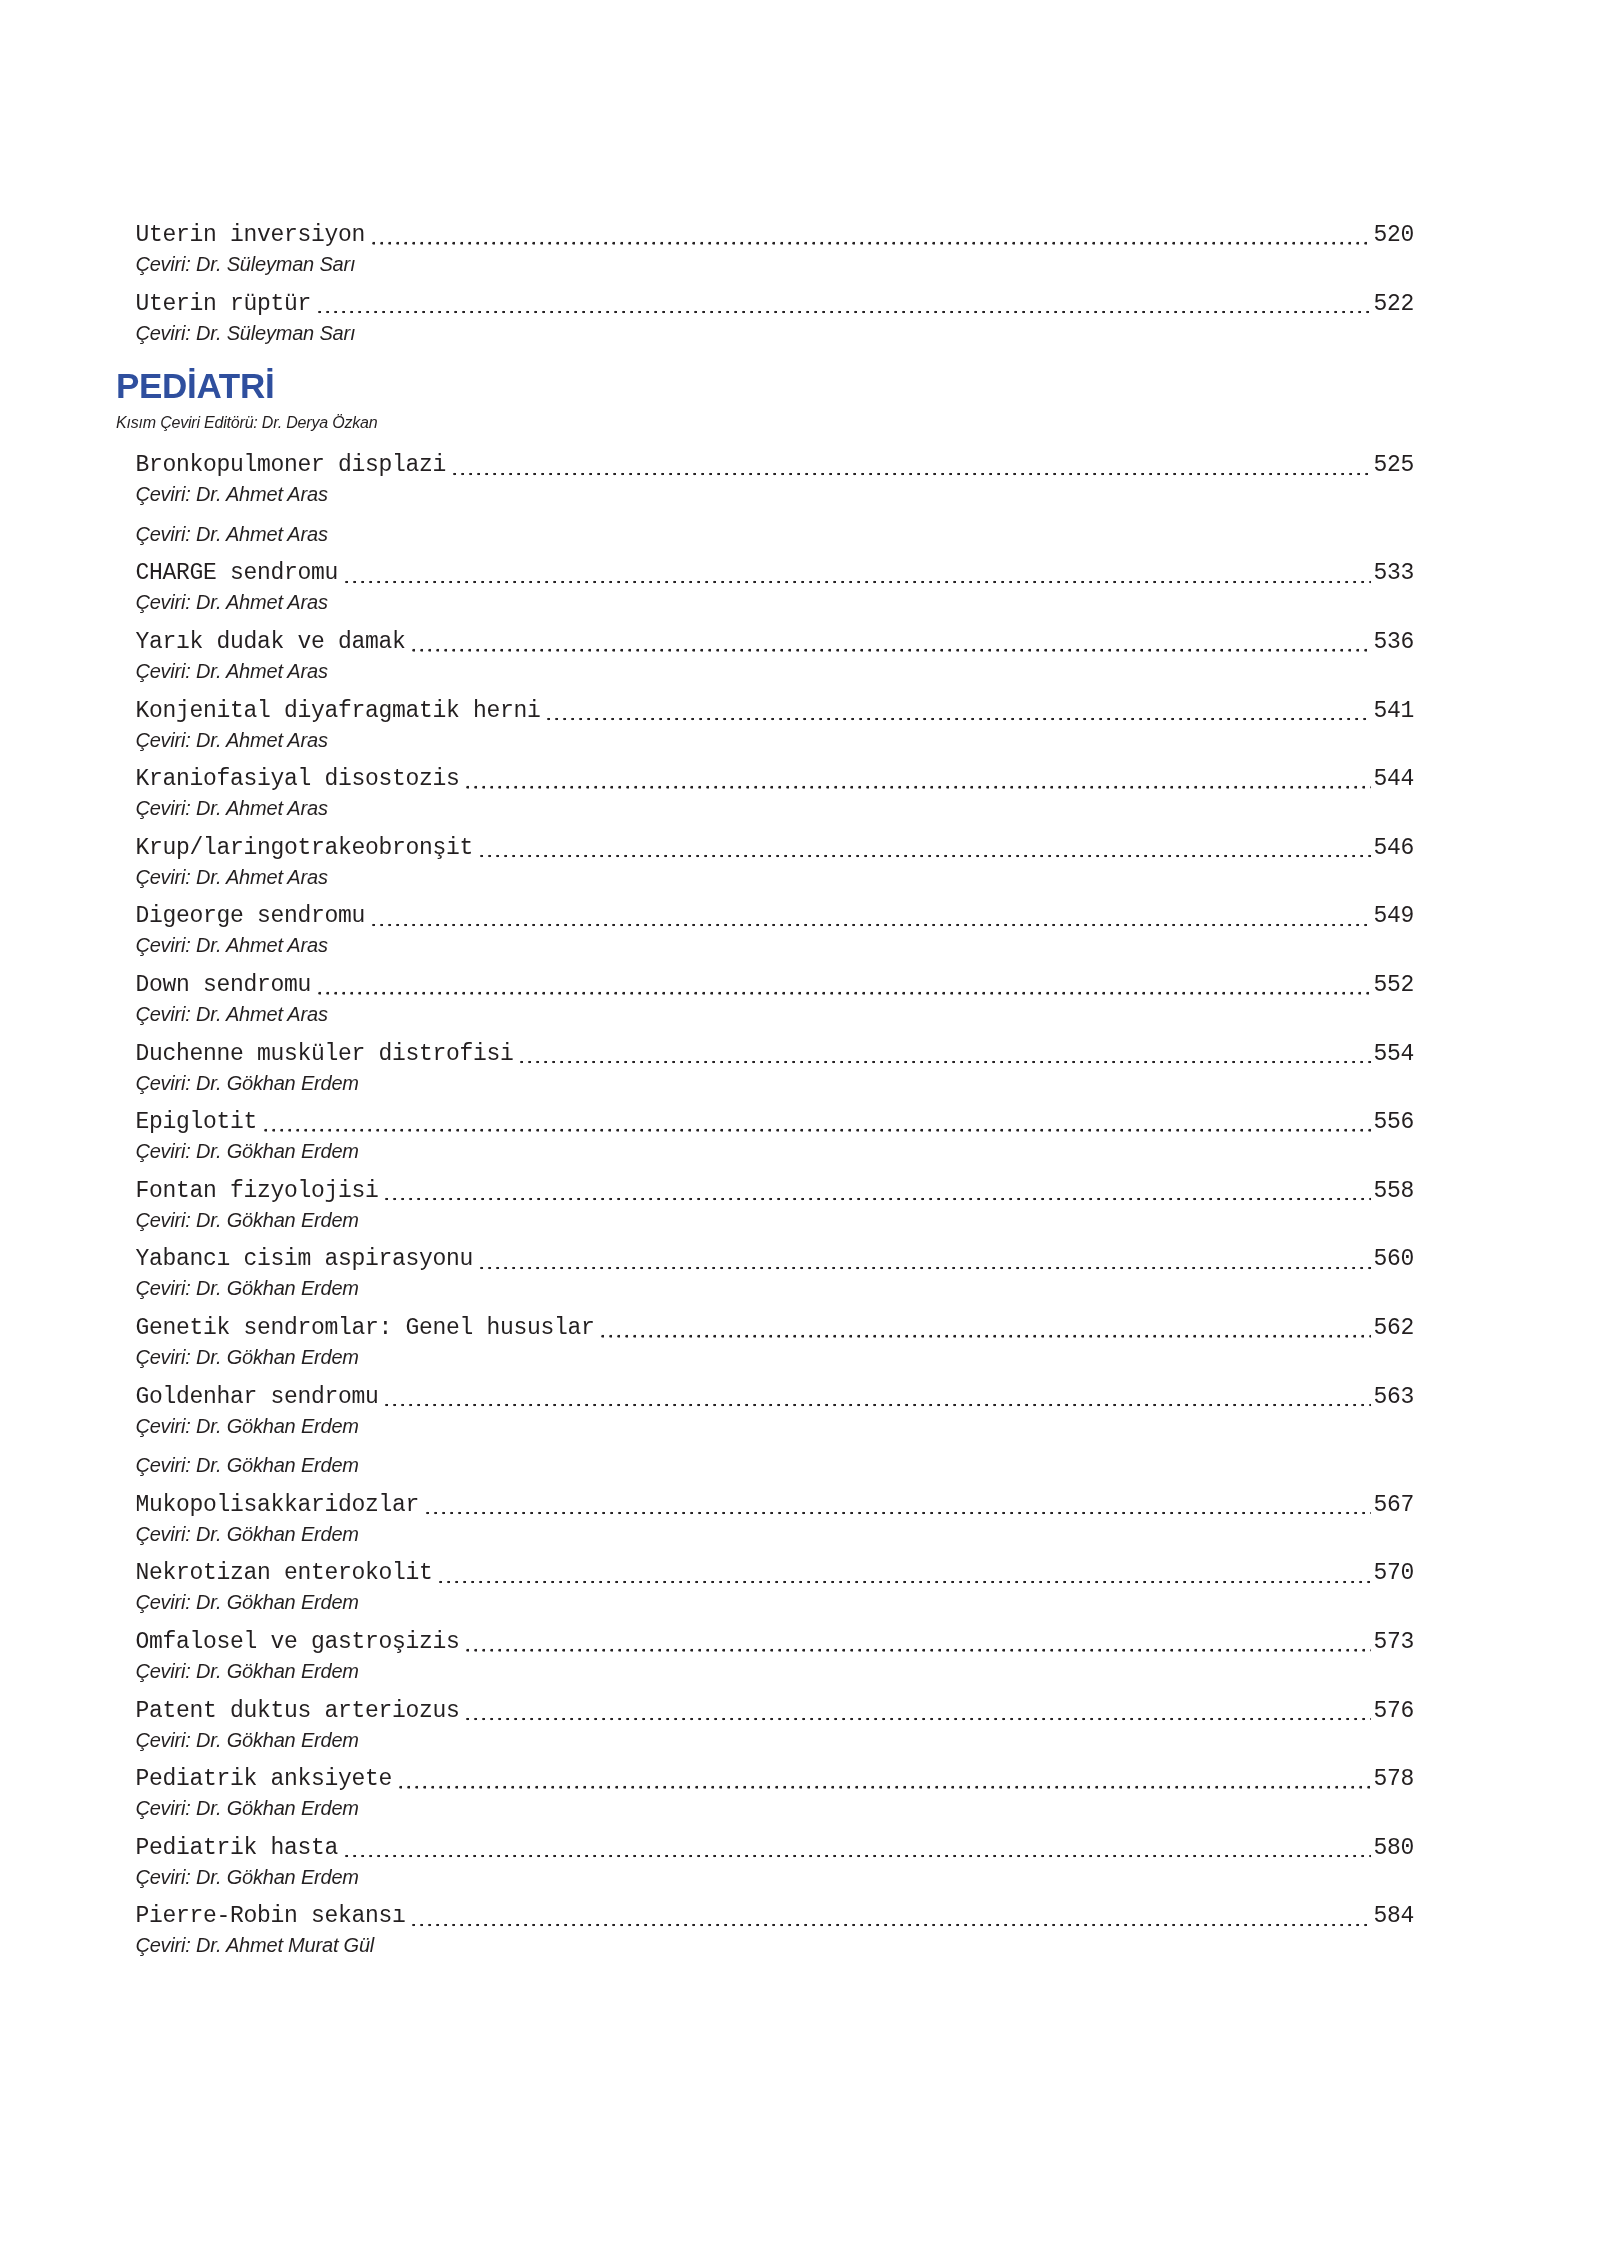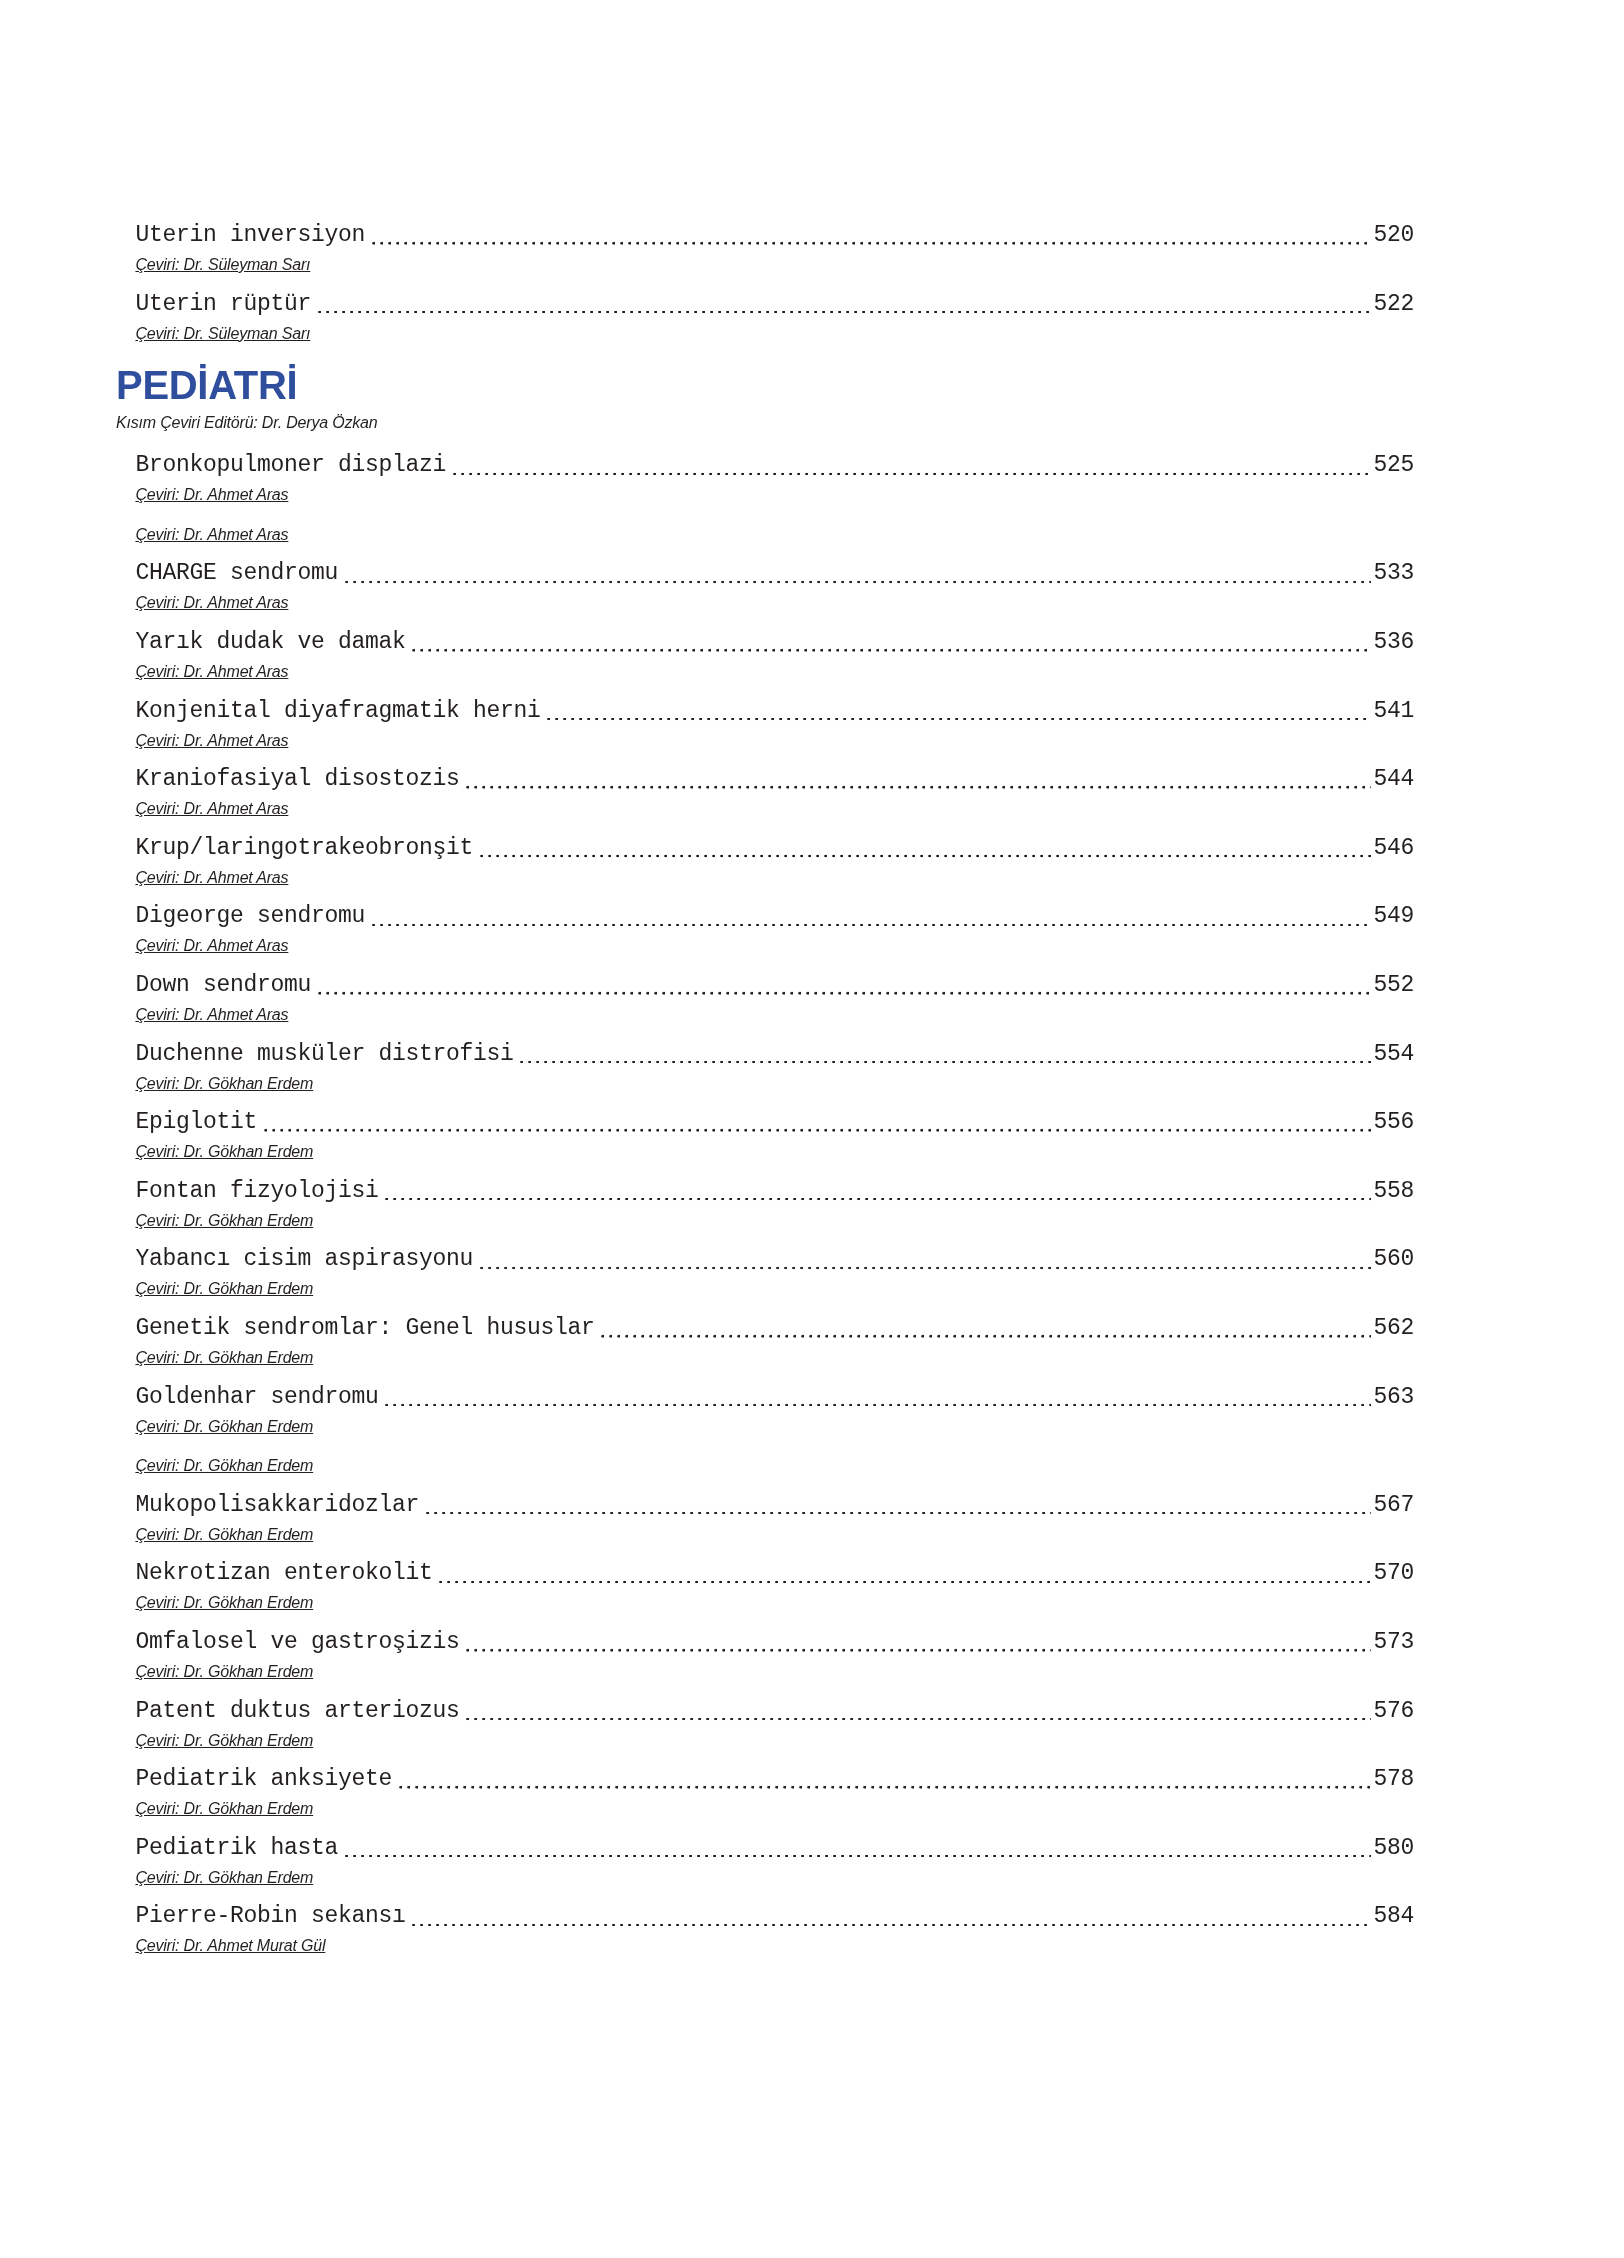--- a/index.html
+++ b/index.html
@@ -17,21 +17,21 @@
     overflow: hidden;
   }
   .page {
     box-sizing: border-box;
     width: 1624px;
     height: 2258px;
     padding: 221px 210px 0 116px;
   }
   
   .section-heading {
-    font-size: 40px;
+    font-size: 35px;
     line-height: 37px;
     font-weight: bold;
     letter-spacing: -0.3px;
     color: #2f4f9e;
     margin: 19.4px 0 0 0;
   }
   .section-editor {
     font-size: 16px;
     line-height: 28px;
     font-style: italic;
@@ -59,25 +59,24 @@
     height: 4.4px;
     align-self: flex-end;
     margin: 0 2.6px 4.4px 7px;
     background-image: radial-gradient(circle at 1.8px 2.2px, #262223 1.3px, rgba(0,0,0,0) 1.7px);
     background-size: 8px 4.4px;
     background-repeat: repeat-x;
     background-position: left bottom;
   }
   .entry .pg { flex: 0 0 auto; }
   .entry .translator {
-    font-size: 16px;
+    font-size: 20px;
     line-height: 29px;
     font-style: italic;
     letter-spacing: -0.2px;
-    text-decoration: underline;
   }
 </style>
 </head>
 <body style="color: rgb(35, 31, 32);">
 
 <div class="page">
   <div class="entries" id="pre-entries" style="margin-top:0">
   <div class="entry">
     <div class="row">
       <span class="title">Uterin inversiyon</span>

